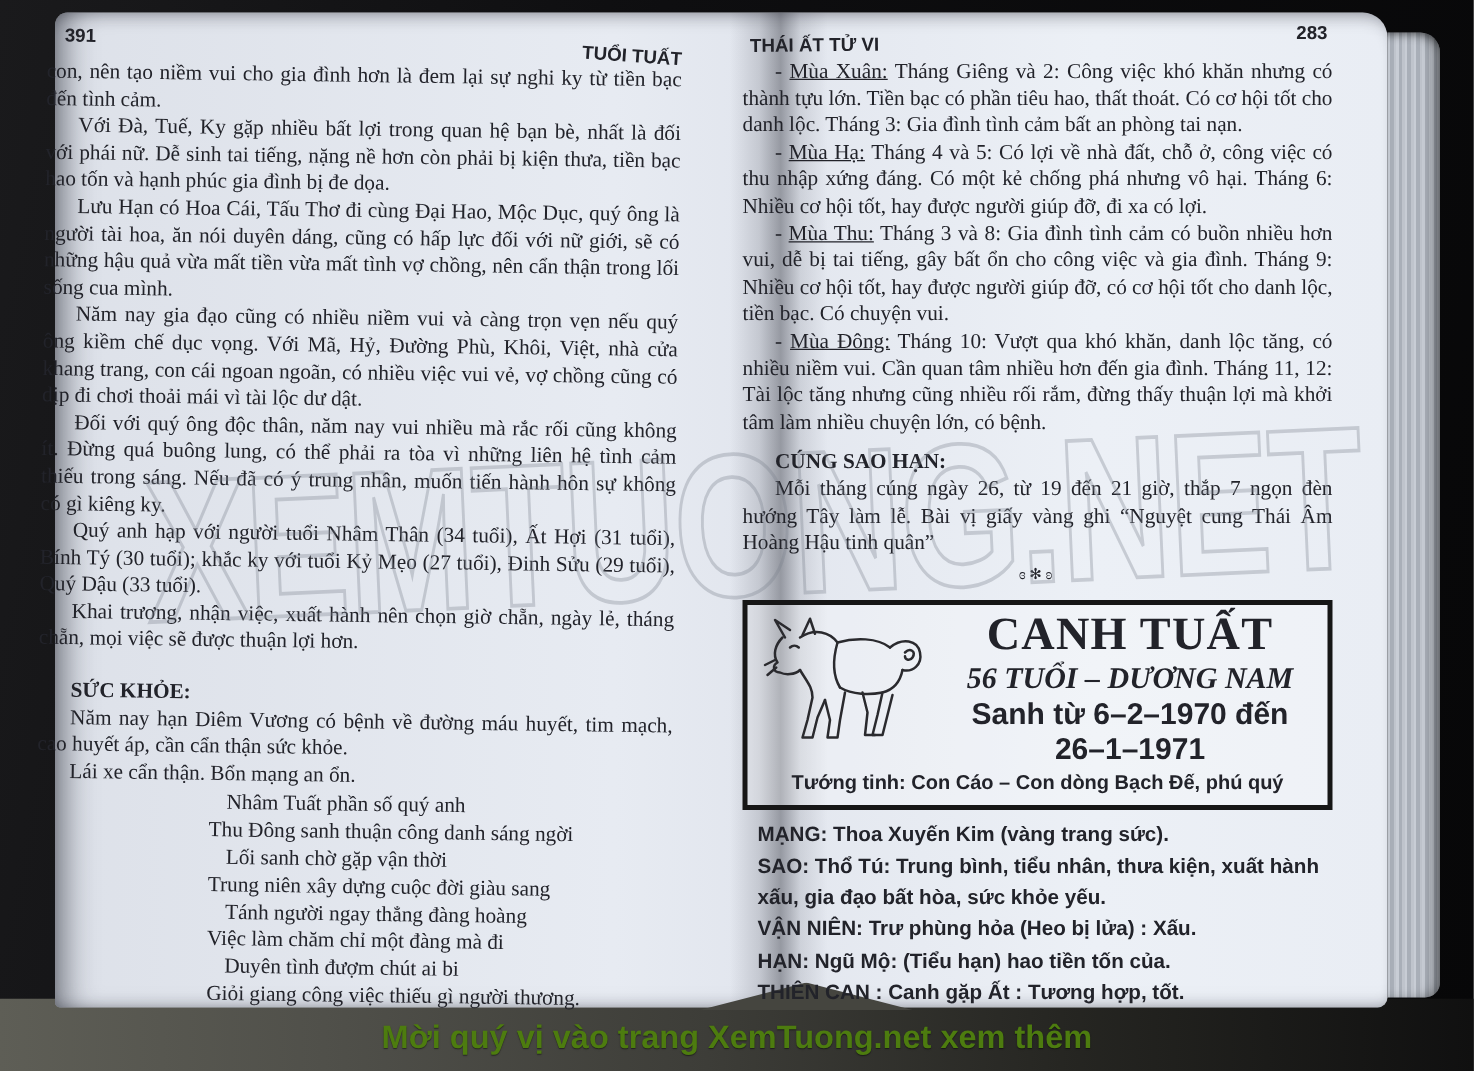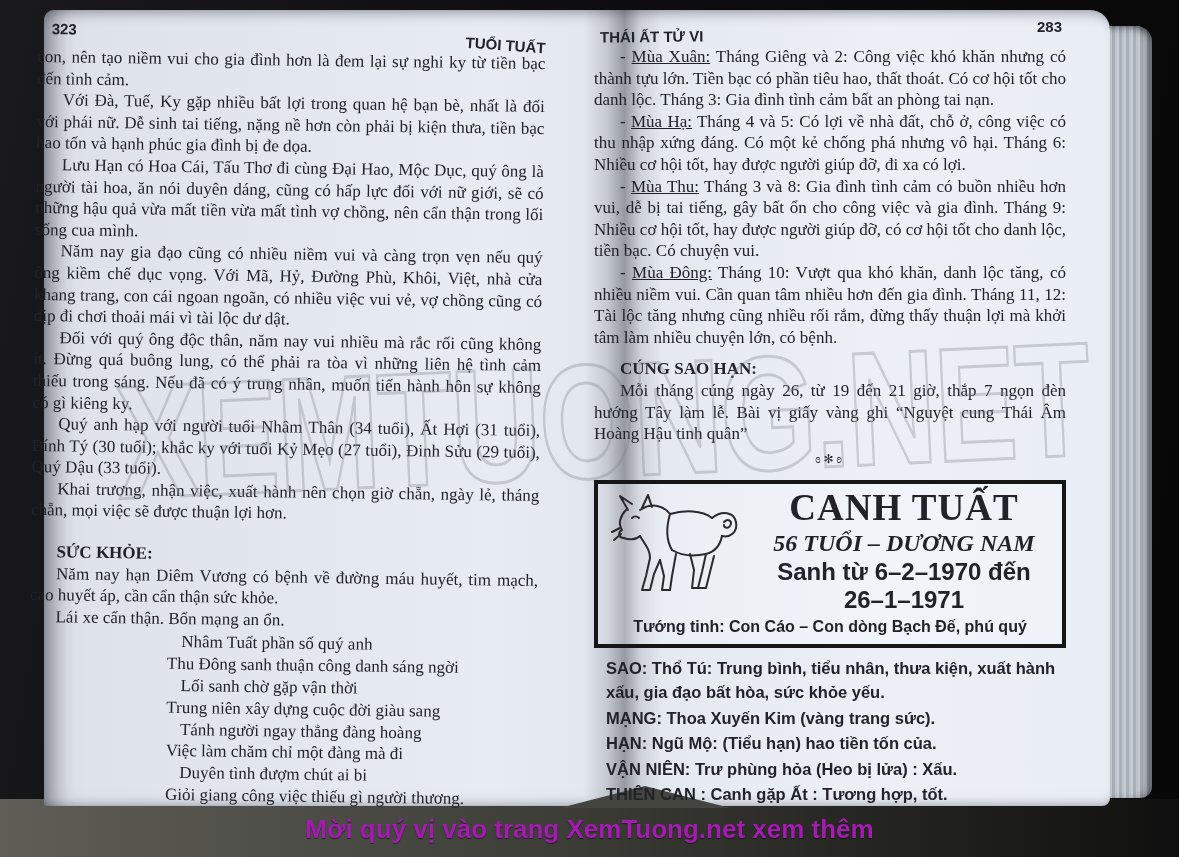--- a/index.html
+++ b/index.html
@@ -30,21 +30,21 @@
   .desk{
     position:absolute;left:0;top:799px;width:1179px;height:58px;z-index:0;
     background:linear-gradient(90deg,#5e5e56 0%,#50504a 22%,#3d3d38 48%,#262622 72%,#101010 100%);
   }
   .desk-bump{
     position:absolute;left:560px;top:786px;width:170px;height:22px;z-index:2;
     background:#45453f;clip-path:polygon(0 100%,50% 0,100% 100%);
   }
   .footer-banner{
     position:absolute;left:0;top:814px;width:1179px;z-index:4;text-align:center;
-    font-family:"Liberation Sans",sans-serif;font-weight:700;font-size:26px;color:#a21caf;
+    font-family:"Liberation Sans",sans-serif;font-weight:700;font-size:26px;color:#4d7c0f;
     text-shadow:0 1px 1px rgba(0,0,0,.5);
   }
   .watermark{
     position:absolute;left:112px;top:350px;z-index:5;pointer-events:none;white-space:nowrap;
     font-family:"Liberation Sans",sans-serif;font-weight:700;font-size:162px;letter-spacing:-2px;
     transform:rotate(-2.6deg) scaleX(.76);transform-origin:0 0;
     color:transparent;-webkit-text-stroke:3px rgba(122,128,140,.6);opacity:.55;
   }
   
   .page{position:absolute;top:12px;z-index:2;color:#22232a;}
@@ -90,21 +90,21 @@
 <div class="desk"></div>
 <div class="desk-bump"></div>
 
 <div class="book">
   <div class="gutter"></div>
 </div>
 <div class="page-stack"></div>
 
 <div class="page page-left">
   <div class="hdr">
-    <span class="pn">323</span>
+    <span class="pn">391</span>
     <span class="rt">TUỔI TUẤT</span>
   </div>
   <div class="body-text">
     <p class="noindent">con, nên tạo niềm vui cho gia đình hơn là đem lại sự nghi ky từ tiền bạc đến tình cảm.</p>
     <p>Với Đà, Tuế, Ky gặp nhiều bất lợi trong quan hệ bạn bè, nhất là đối với phái nữ. Dễ sinh tai tiếng, nặng nề hơn còn phải bị kiện thưa, tiền bạc hao tốn và hạnh phúc gia đình bị đe dọa.</p>
     <p>Lưu Hạn có Hoa Cái, Tấu Thơ đi cùng Đại Hao, Mộc Dục, quý ông là người tài hoa, ăn nói duyên dáng, cũng có hấp lực đối với nữ giới, sẽ có những hậu quả vừa mất tiền vừa mất tình vợ chồng, nên cẩn thận trong lối sống cua mình.</p>
     <p>Năm nay gia đạo cũng có nhiều niềm vui và càng trọn vẹn nếu quý ông kiềm chế dục vọng. Với Mã, Hỷ, Đường Phù, Khôi, Việt, nhà cửa khang trang, con cái ngoan ngoãn, có nhiều việc vui vẻ, vợ chồng cũng có dịp đi chơi thoải mái vì tài lộc dư dật.</p>
     <p>Đối với quý ông độc thân, năm nay vui nhiều mà rắc rối cũng không ít. Đừng quá buông lung, có thể phải ra tòa vì những liên hệ tình cảm thiếu trong sáng. Nếu đã có ý trung nhân, muốn tiến hành hôn sự không có gì kiêng ky.</p>
     <p>Quý anh hạp với người tuổi Nhâm Thân (34 tuổi), Ất Hợi (31 tuổi), Bính Tý (30 tuổi); khắc ky với tuổi Kỷ Mẹo (27 tuổi), Đinh Sửu (29 tuổi), Quý Dậu (33 tuổi).</p>
     <p>Khai trương, nhận việc, xuất hành nên chọn giờ chẵn, ngày lẻ, tháng chẵn, mọi việc sẽ được thuận lợi hơn.</p>
@@ -160,23 +160,23 @@
         <div class="zbox-titles">
           <div class="zbox-title">CANH TUẤT</div>
           <div class="zbox-sub">56 TUỔI – DƯƠNG NAM</div>
           <div class="zbox-birth">Sanh từ 6–2–1970 đến 26–1–1971</div>
         </div>
       </div>
       <div class="zbox-tuong">Tướng tinh: Con Cáo – Con dòng Bạch Đế, phú quý</div>
     </div>
 
     <div class="attrs">
+      <p><span>MẠNG:</span><span> Thoa Xuyến Kim (vàng trang sức).</span></p>
       <p><span>SAO:</span><span> Thổ Tú: Trung bình, tiểu nhân, thưa kiện, xuất hành xấu, gia đạo bất hòa, sức khỏe yếu.</span></p>
-      <p><span>MẠNG:</span><span> Thoa Xuyến Kim (vàng trang sức).</span></p>
+      <p><span>VẬN NIÊN:</span><span> Trư phùng hỏa (Heo bị lửa) : Xấu.</span></p>
       <p><span>HẠN:</span><span> Ngũ Mộ: (Tiểu hạn) hao tiền tốn của.</span></p>
-      <p><span>VẬN NIÊN:</span><span> Trư phùng hỏa (Heo bị lửa) : Xấu.</span></p>
       <p><span>THIÊN CAN :</span><span> Canh gặp Ất : Tương hợp, tốt.</span></p>
     </div>
   </div>
 </div>
 
 <div class="watermark">XEMTUONG.NET</div>
 <div class="footer-banner">Mời quý vị vào trang XemTuong.net xem thêm</div>
 
 </body></html>

